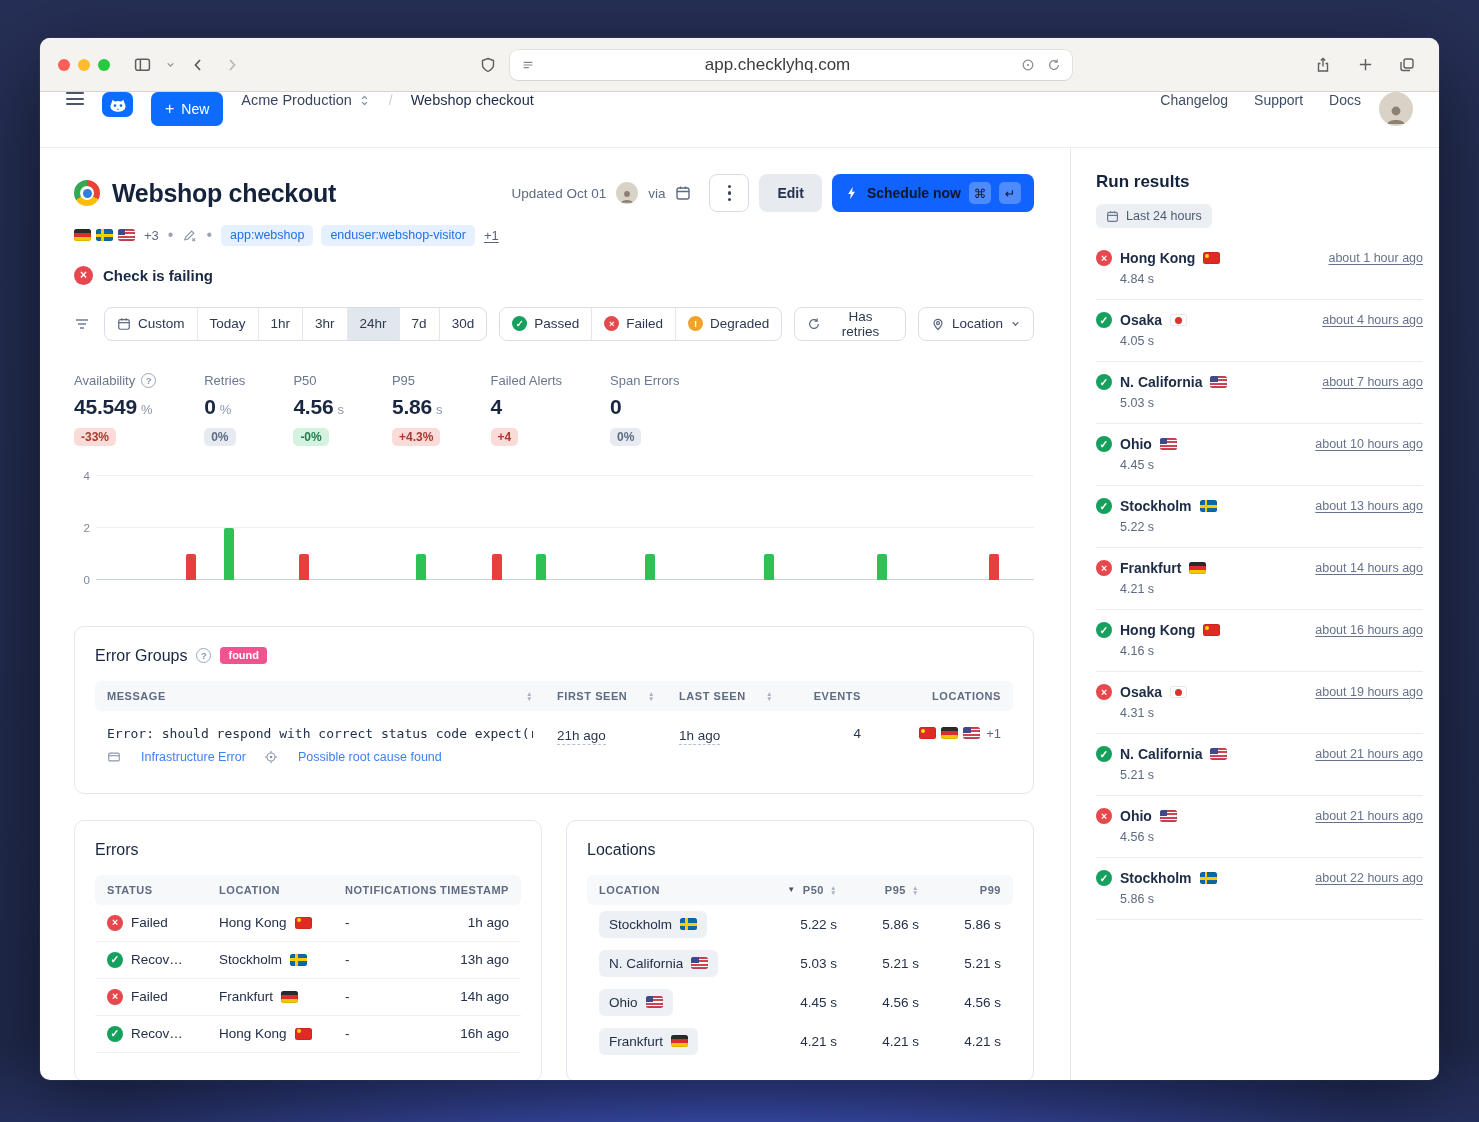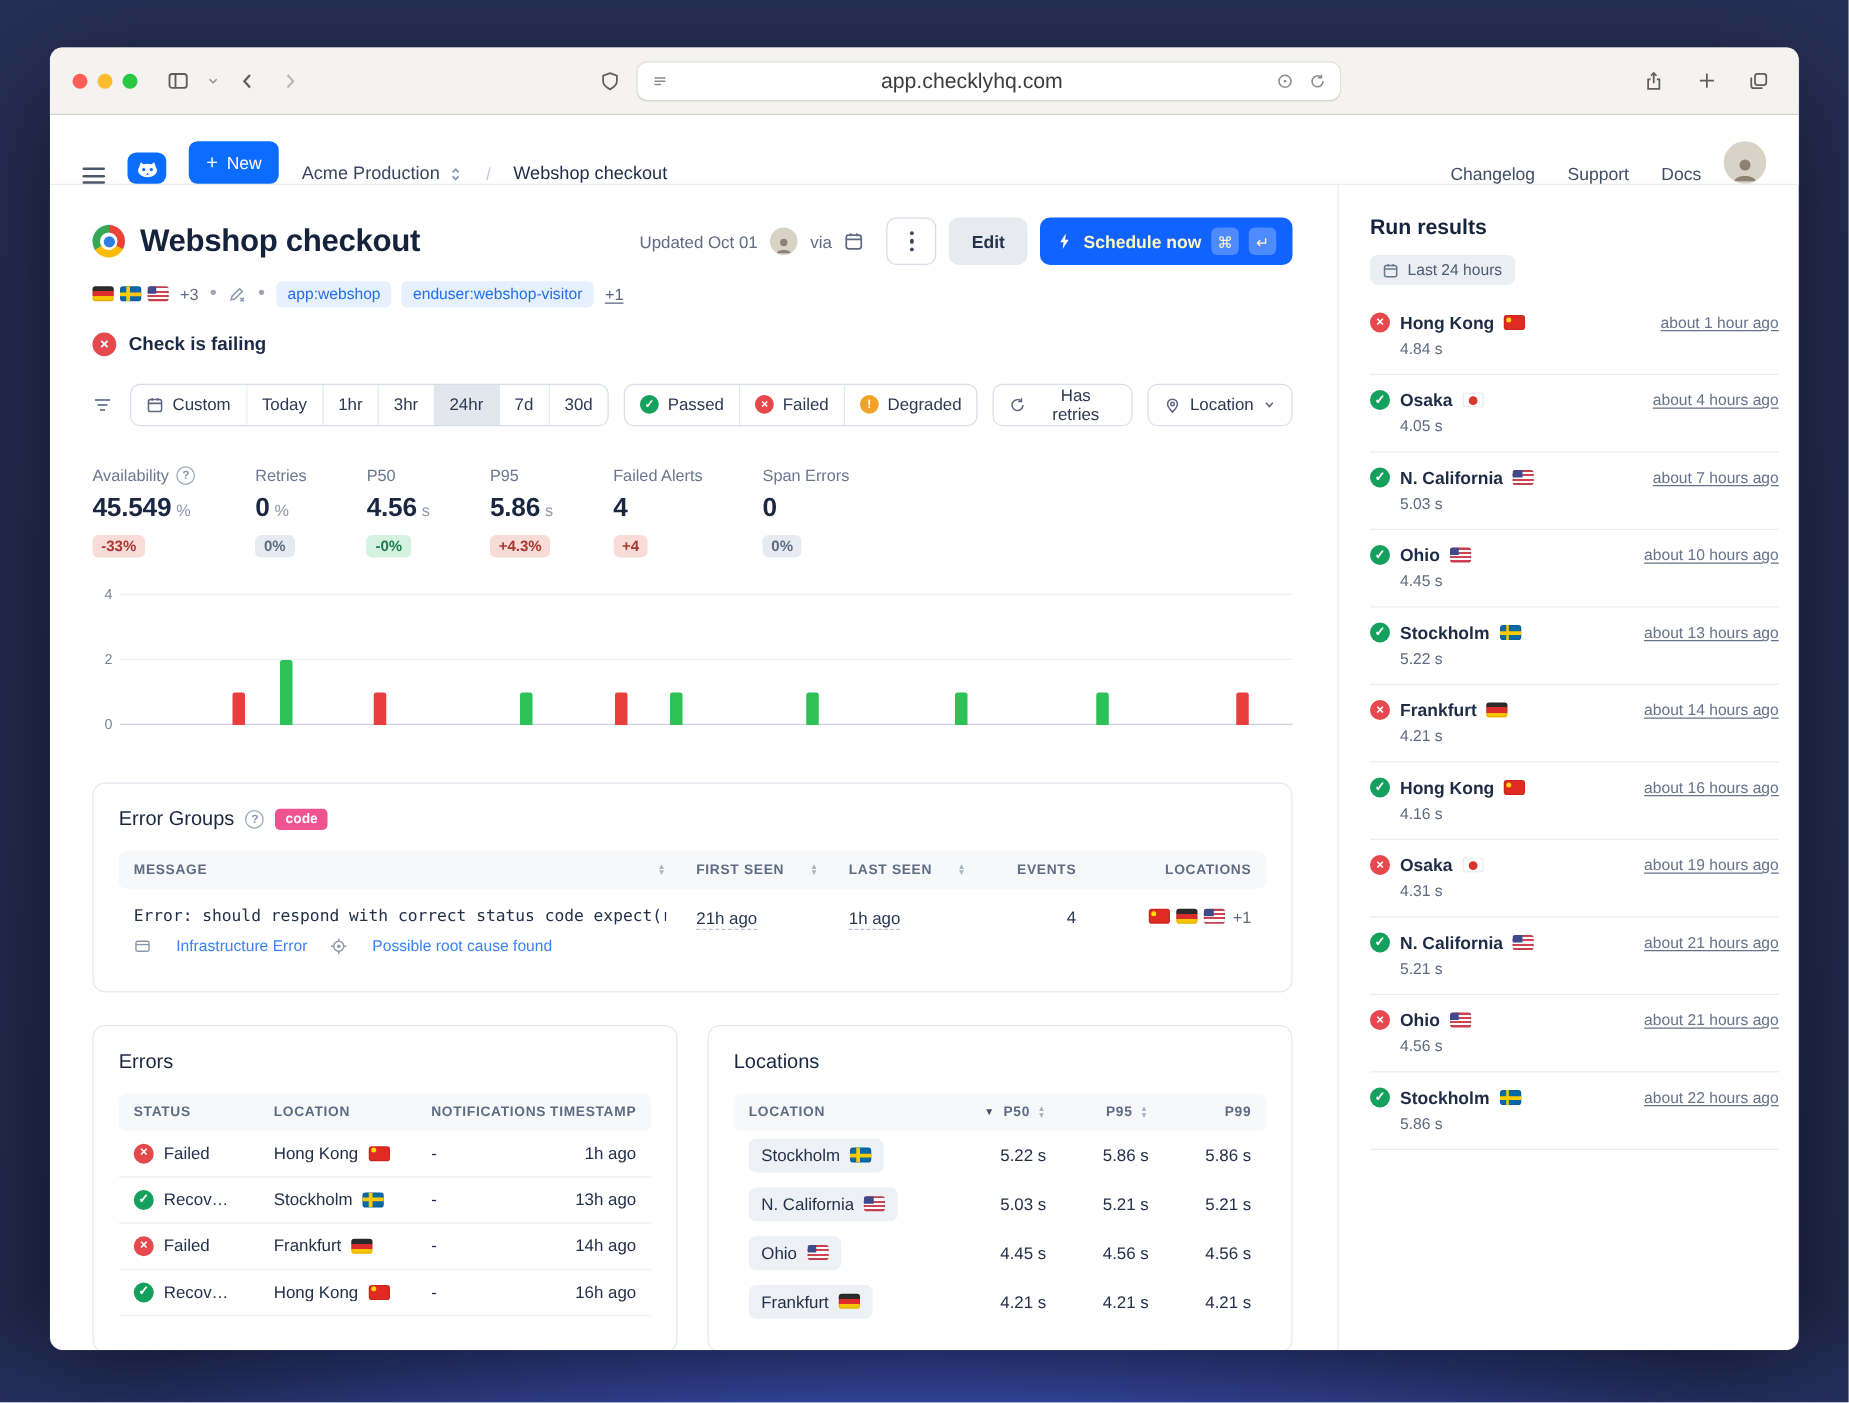--- a/index.html
+++ b/index.html
@@ -23,21 +23,21 @@
 .cbtn{width:28px;height:26px;display:inline-flex;align-items:center;justify-content:center;color:#5f5e5c;border-radius:6px}
 .cbtn.tiny{width:16px;color:#8c8b89}
 .cbtn.disabled{color:#bbb9b6}
 .url-zone{flex:1;display:flex;align-items:center;justify-content:center;gap:8px;min-width:0}
 .url-bar{width:562px;height:30px;background:#fff;border-radius:8px;box-shadow:0 0 0 1px rgba(0,0,0,.07),0 1px 1px rgba(0,0,0,.05);display:flex;align-items:center;padding:0 8px;gap:6px}
 .url-text{flex:1;text-align:center;font-size:17px;color:#3c3c3c;white-space:nowrap;overflow:hidden}
 .ubtn{width:20px;height:20px;display:inline-flex;align-items:center;justify-content:center;color:#8a8a88}
 .chrome-right{display:flex;gap:14px;margin-left:10px;align-items:center}
 
 
-.topbar{flex:none;height:56px;background:#fff;border-bottom:1px solid #eceef2;display:flex;align-items:flex-end;padding:0 26px;gap:18px}
+.topbar{flex:none;height:56px;background:#fff;border-bottom:1px solid #eceef2;display:flex;align-items:flex-start;padding:0 26px;gap:18px}
 .hamburger{display:flex;flex-direction:column;gap:3.5px;width:18px}
 .hamburger span{height:2px;border-radius:1px;background:#4c5669}
 .logo{width:31px;height:25px;border-radius:7px;background:#0b6cff;display:flex;align-items:center;justify-content:center;flex:none}
 .btn-new{display:inline-flex;align-items:center;gap:7px;height:34px;padding:0 14px;border-radius:7px;background:#0b6cff;color:#fff;font-size:14px;font-weight:500}
 .plus-i::before{content:"+";font-size:16px;line-height:1}
 .proj{display:inline-flex;align-items:center;gap:6px;font-size:14.5px;color:#3a4660}
 .sep{color:#c7cdd8;font-size:14px}
 .pagename{font-size:14.5px;color:#1d2b47;font-weight:500}
 .tspacer{flex:1}
 .toplinks{display:flex;gap:26px;align-items:center}
@@ -56,21 +56,21 @@
 .chrome-logo{width:26px;height:26px;flex:none;border-radius:50%;background:conic-gradient(#ea4335 0 33%,#fbbc05 0 66%,#34a853 0 100%);position:relative}
 .chrome-logo::before{content:"";position:absolute;inset:6px;background:#fff;border-radius:50%}
 .chrome-logo::after{content:"";position:absolute;inset:8.5px;background:#2f7de1;border-radius:50%}
 h1{font-size:25px;font-weight:700;color:#15223c;letter-spacing:-.3px}
 .actions{margin-left:auto;display:flex;align-items:center;gap:10px}
 .upd{font-size:13.5px;color:#5f6b82}
 .via-ic{color:#5f6b82;display:inline-flex}
 .btn-dots{width:40px;height:38px;border:1px solid #d6dce5;border-radius:8px;display:inline-flex;flex-direction:column;gap:3px;align-items:center;justify-content:center;background:#fff;margin-left:8px}
 .btn-dots span{width:3.5px;height:3.5px;border-radius:50%;background:#39455c}
 .btn-edit{height:38px;padding:0 18px;border-radius:8px;background:#e7eaef;color:#25324c;font-size:14px;font-weight:600}
-.btn-primary{height:38px;padding:0 13px;border-radius:8px;background:#1063ff;color:#fef9c3;font-size:14px;font-weight:600;display:inline-flex;align-items:center;gap:8px}
+.btn-primary{height:38px;padding:0 13px;border-radius:8px;background:#1063ff;color:#0f172a;font-size:14px;font-weight:600;display:inline-flex;align-items:center;gap:8px}
 .kbd{width:22px;height:22px;border-radius:5px;background:rgba(255,255,255,.26);display:inline-flex;align-items:center;justify-content:center;font-size:12.5px;font-weight:400}
 
 
 .meta{display:flex;align-items:center;gap:9px;margin-top:13px}
 .flags{display:inline-flex;gap:5px;align-items:center}
 .more{font-size:13px;color:#5e6a81}
 .bullet{color:#9aa4b5}.bullet::before{content:"•"}
 .meta-ic{color:#8e99ab;display:inline-flex}
 .tags{display:inline-flex;gap:8px}
 .tag{background:#e7f0fe;color:#2270e8;font-size:12.5px;padding:4px 9px;border-radius:5px;line-height:1}
@@ -556,21 +556,21 @@
               <div class="chart-bar passed" style="left: 71.7%; height: 25%;"></div>
               <div class="chart-bar passed" style="left: 83.8%; height: 25%;"></div>
               <div class="chart-bar failed" style="left: 95.7%; height: 25%;"></div>
             </div>
       </div>
 
       <section class="card eg">
         <div class="cardhead">
           <h2>Error Groups</h2>
           <span class="q"></span>
-          <span class="beta">code</span>
+          <span class="beta">found</span>
         </div>
         <div class="thead eggrid">
           <div class="th sb">
                 <span>MESSAGE</span>
                 <span class="sort"></span>
               </div>
           <div class="th sb">
                 <span>FIRST SEEN</span>
                 <span class="sort"></span>
               </div>

